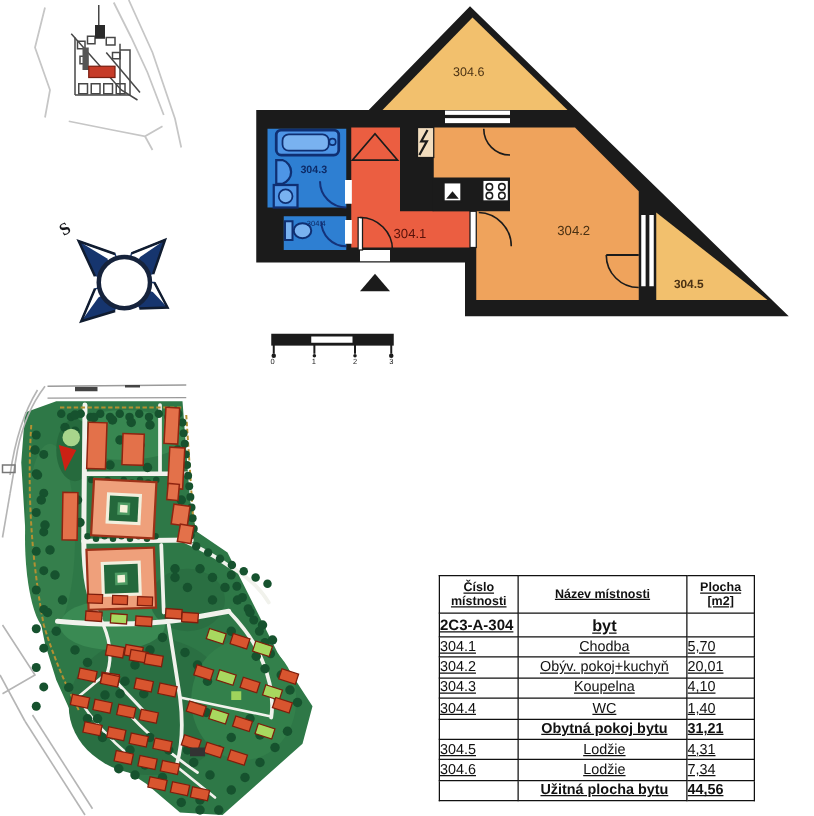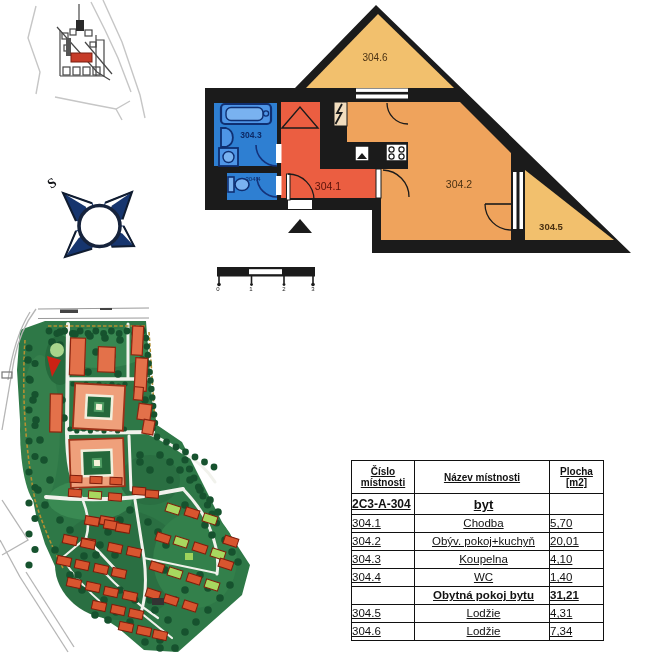--- a/index.html
+++ b/index.html
@@ -464,16 +464,21 @@
 <tr class="r">
             <td class="c1">304.5</td>
             <td class="c2">Lodžie</td>
             <td class="c3">4,31</td>
           </tr>
 <tr class="r">
             <td class="c1">304.6</td>
             <td class="c2">Lodžie</td>
             <td class="c3">7,34</td>
           </tr>
+<tr class="r">
+            <td class="c1"></td>
+            <td class="c2 b">Užitná plocha bytu</td>
+            <td class="c3 b">44,56</td>
+          </tr>
 </tbody>
       </table>
 </div>
 </div>
 
 </body></html>

